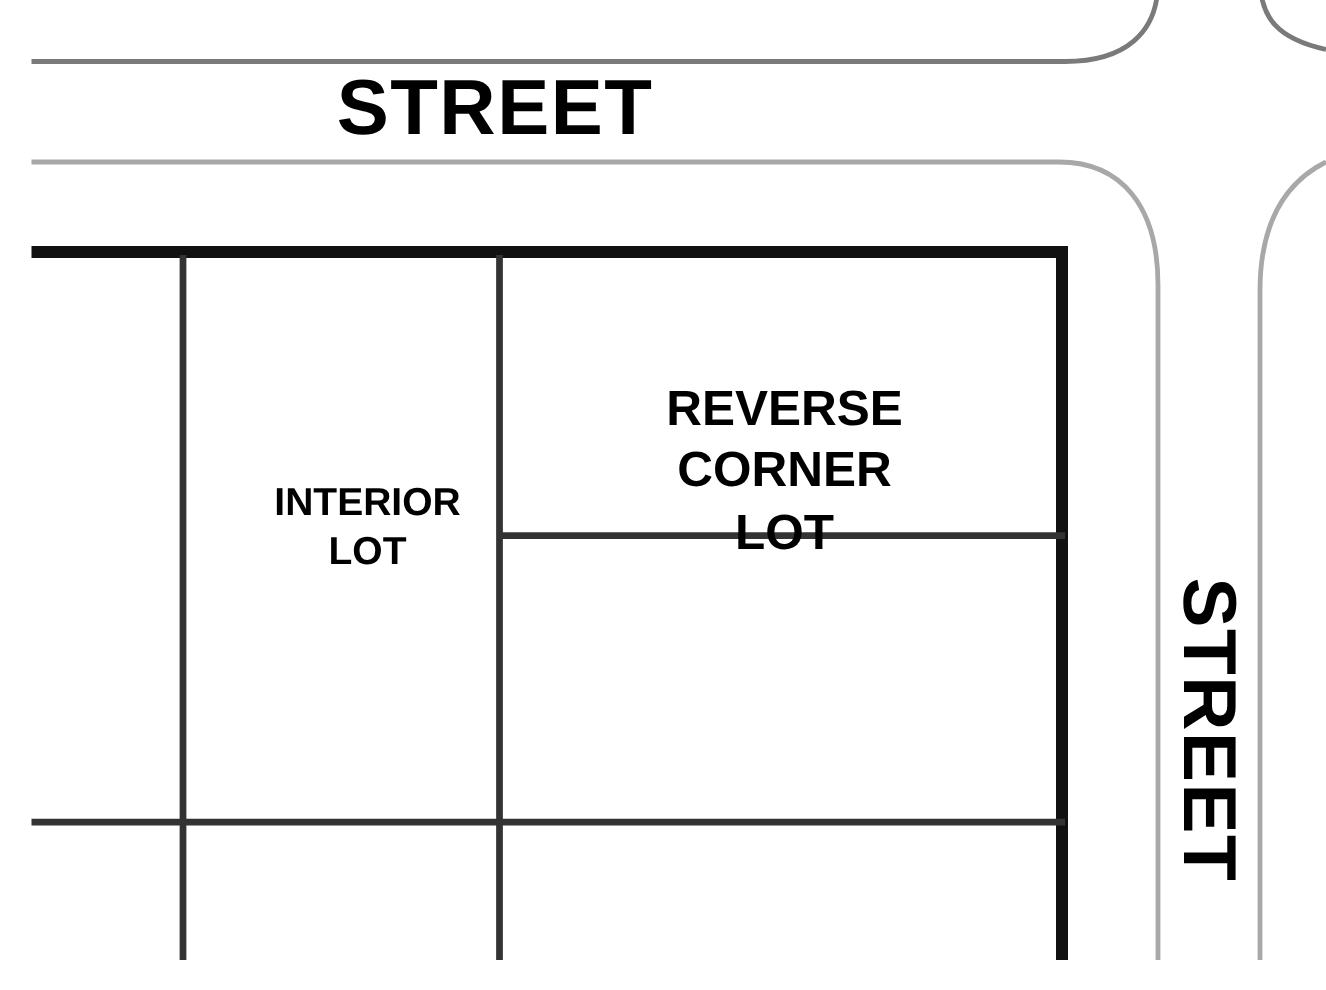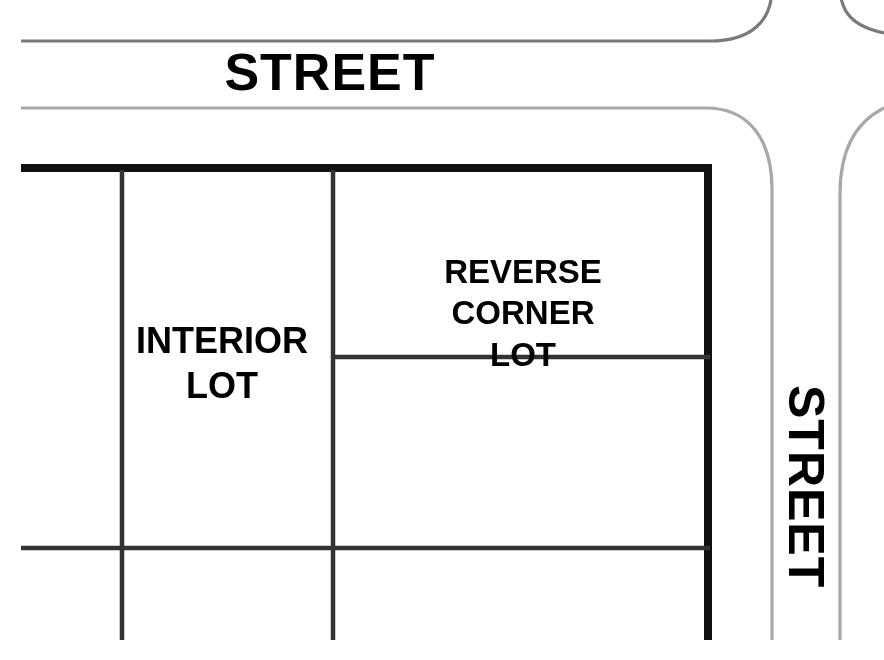--- a/index.html
+++ b/index.html
@@ -44,25 +44,25 @@
     left: 773px;
     top: 218px;
     width: 66px;
     text-align: center;
     font-size: 50px;
     letter-spacing: 1px;
     transform-origin: center center;
     transform: rotate(90deg) translate(175px, 0px);
   }
   #interior-lot-label {
-    left: 117px;
+    left: 140px;
     top: 318px;
     width: 210px;
     text-align: center;
-    font-size: 36px;
+    font-size: 26px;
     line-height: 1.25;
   }
   #reverse-corner-lot-label {
     left: 334px;
     top: 215px;
     width: 378px;
     text-align: center;
     font-size: 33px;
     line-height: 1.25;
     margin-top: 36px;

